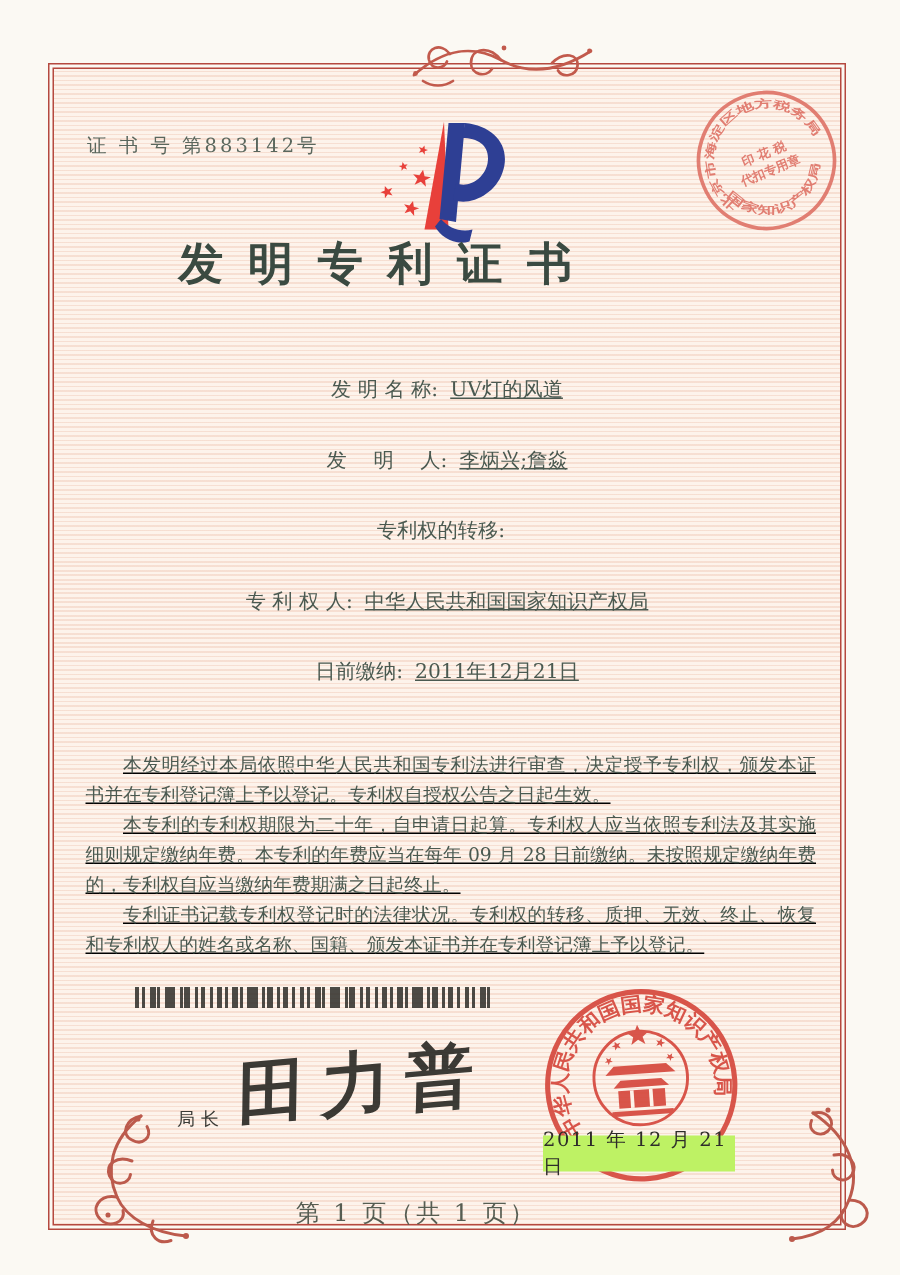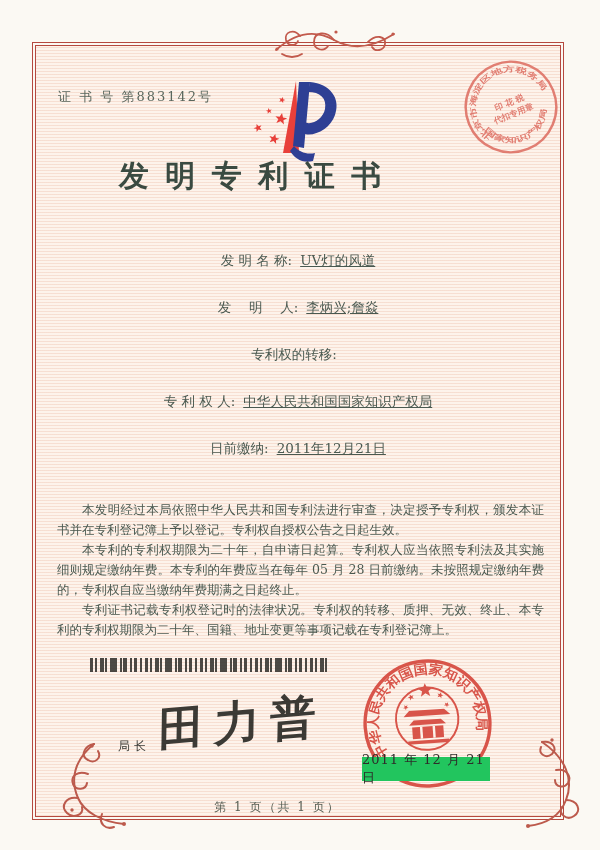--- a/index.html
+++ b/index.html
@@ -29,21 +29,21 @@
   .title{
     position:absolute;left:32px;top:156px;width:436px;text-align:center;
     font-size:30px;font-weight:600;color:#3a4a41;
     letter-spacing:0.55em;text-indent:0.55em;
   }
   .fields{position:absolute;left:58px;top:250px;width:480px;}
   .field-row{display:flex;line-height:20px;margin-bottom:27px;
     font-size:13.5px;color:#4a5950;justify-content:center;}
   .field-label{white-space:pre;margin-right:8px;}
   .field-value{white-space:pre;text-decoration:underline;}
-  .body-text{position:absolute;left:57px;top:500px;width:487px;}
+  .body-text{position:absolute;left:57px;top:500px;width:487px;text-decoration:underline;}
   .body-text p{
     margin:0;font-size:12.5px;line-height:20px;color:#4a5950;
     text-indent:2em;text-align:justify;
   }
   .barcode{
     position:absolute;left:90px;top:658px;width:238px;height:14px;
     background-image:
       repeating-linear-gradient(90deg,#2e2d29 0 2px,transparent 2px 5px),
       repeating-linear-gradient(90deg,#2e2d29 0 3px,transparent 3px 11px);
     opacity:.85;
@@ -53,26 +53,26 @@
     letter-spacing:4px;
   }
   .sig-name{
     position:absolute;left:158px;top:692px;font-size:46px;font-weight:700;
     color:#22221e;letter-spacing:10px;transform:rotate(-5deg) skewX(-6deg);
     opacity:.88;
   }
   .seal{position:absolute;left:330px;top:626px;width:195px;height:195px;}
   .date-label{
     position:absolute;left:362px;top:757px;width:128px;height:24px;
-    background:#22c55e;display:flex;align-items:center;justify-content:center;
+    background:#bef264;display:flex;align-items:center;justify-content:center;
     font-size:13px;color:#2e2d2a;letter-spacing:1px;z-index:5;
   }
   .footer{
     position:absolute;left:32px;top:799px;width:491px;text-align:center;
-    font-size:12px;color:#565d52;letter-spacing:2px;z-index:6;
+    font-size:16px;color:#565d52;letter-spacing:2px;z-index:6;
   }
   .tax-stamp{
     position:absolute;left:452px;top:48px;width:118px;height:118px;
     transform:rotate(-22deg);opacity:.85;z-index:4;
   }
   .flourish{position:absolute;z-index:3;}
   .flourish-top{left:272px;top:22px;width:125px;height:42px;}
   .flourish-bl{left:44px;top:740px;width:100px;height:88px;}
   .flourish-br{left:522px;top:736px;width:72px;height:95px;}
   svg{display:block;overflow:visible;}
@@ -172,22 +172,22 @@
       <span class="field-value">中华人民共和国国家知识产权局</span>
     </div>
     <div class="field-row">
       <span class="field-label">日前缴纳:</span>
       <span class="field-value">2011年12月21日</span>
     </div>
   </div>
 
   <div class="body-text">
     <p>本发明经过本局依照中华人民共和国专利法进行审查，决定授予专利权，颁发本证书并在专利登记簿上予以登记。专利权自授权公告之日起生效。</p>
-    <p>本专利的专利权期限为二十年，自申请日起算。专利权人应当依照专利法及其实施细则规定缴纳年费。本专利的年费应当在每年 05 月 28 日前缴纳。未按照规定缴纳年费的，专利权自应当缴纳年费期满之日起终止。</p>
-    <p>专利证书记载专利权登记时的法律状况。专利权的转移、质押、无效、终止、本专利的专利权期限为二十年、国籍、地址变更等事项记载在专利登记簿上。</p>
+    <p>本专利的专利权期限为二十年，自申请日起算。专利权人应当依照专利法及其实施细则规定缴纳年费。本专利的年费应当在每年 09 月 28 日前缴纳。未按照规定缴纳年费的，专利权自应当缴纳年费期满之日起终止。</p>
+    <p>专利证书记载专利权登记时的法律状况。专利权的转移、质押、无效、终止、恢复和专利权人的姓名或名称、国籍、颁发本证书并在专利登记簿上予以登记。</p>
   </div>
 
   <div class="barcode"></div>
 
   <div class="sig-title">局长</div>
   <div class="sig-name">田力普</div>
 
   <svg class="seal" viewBox="0 0 200 200">
     <g transform="rotate(-4 100 100)" opacity="0.9">
       <circle cx="100" cy="100" r="64" fill="none" stroke="#d5453a" stroke-width="3.5"></circle>

